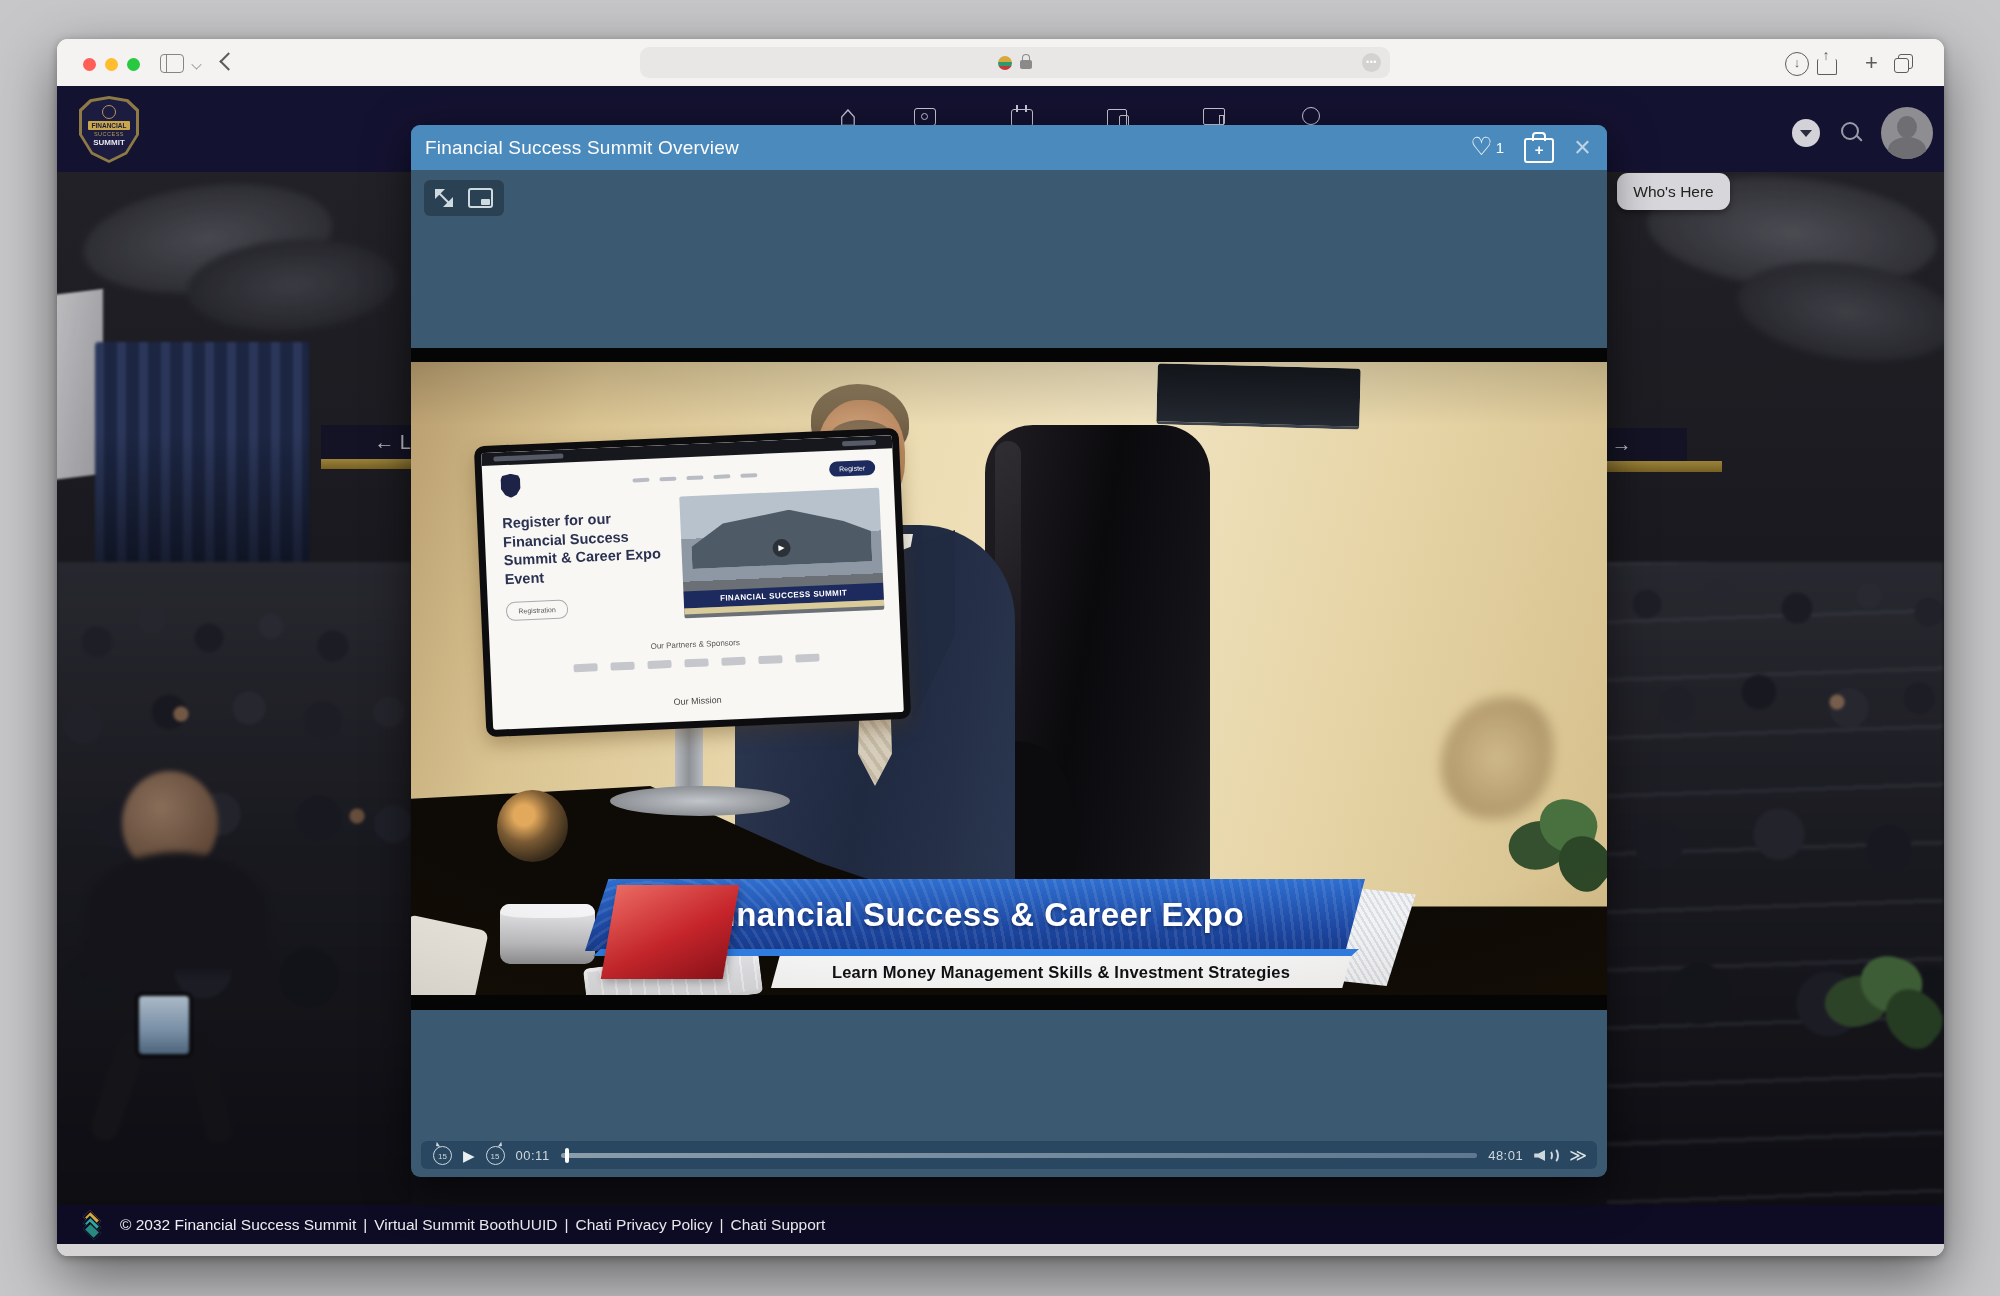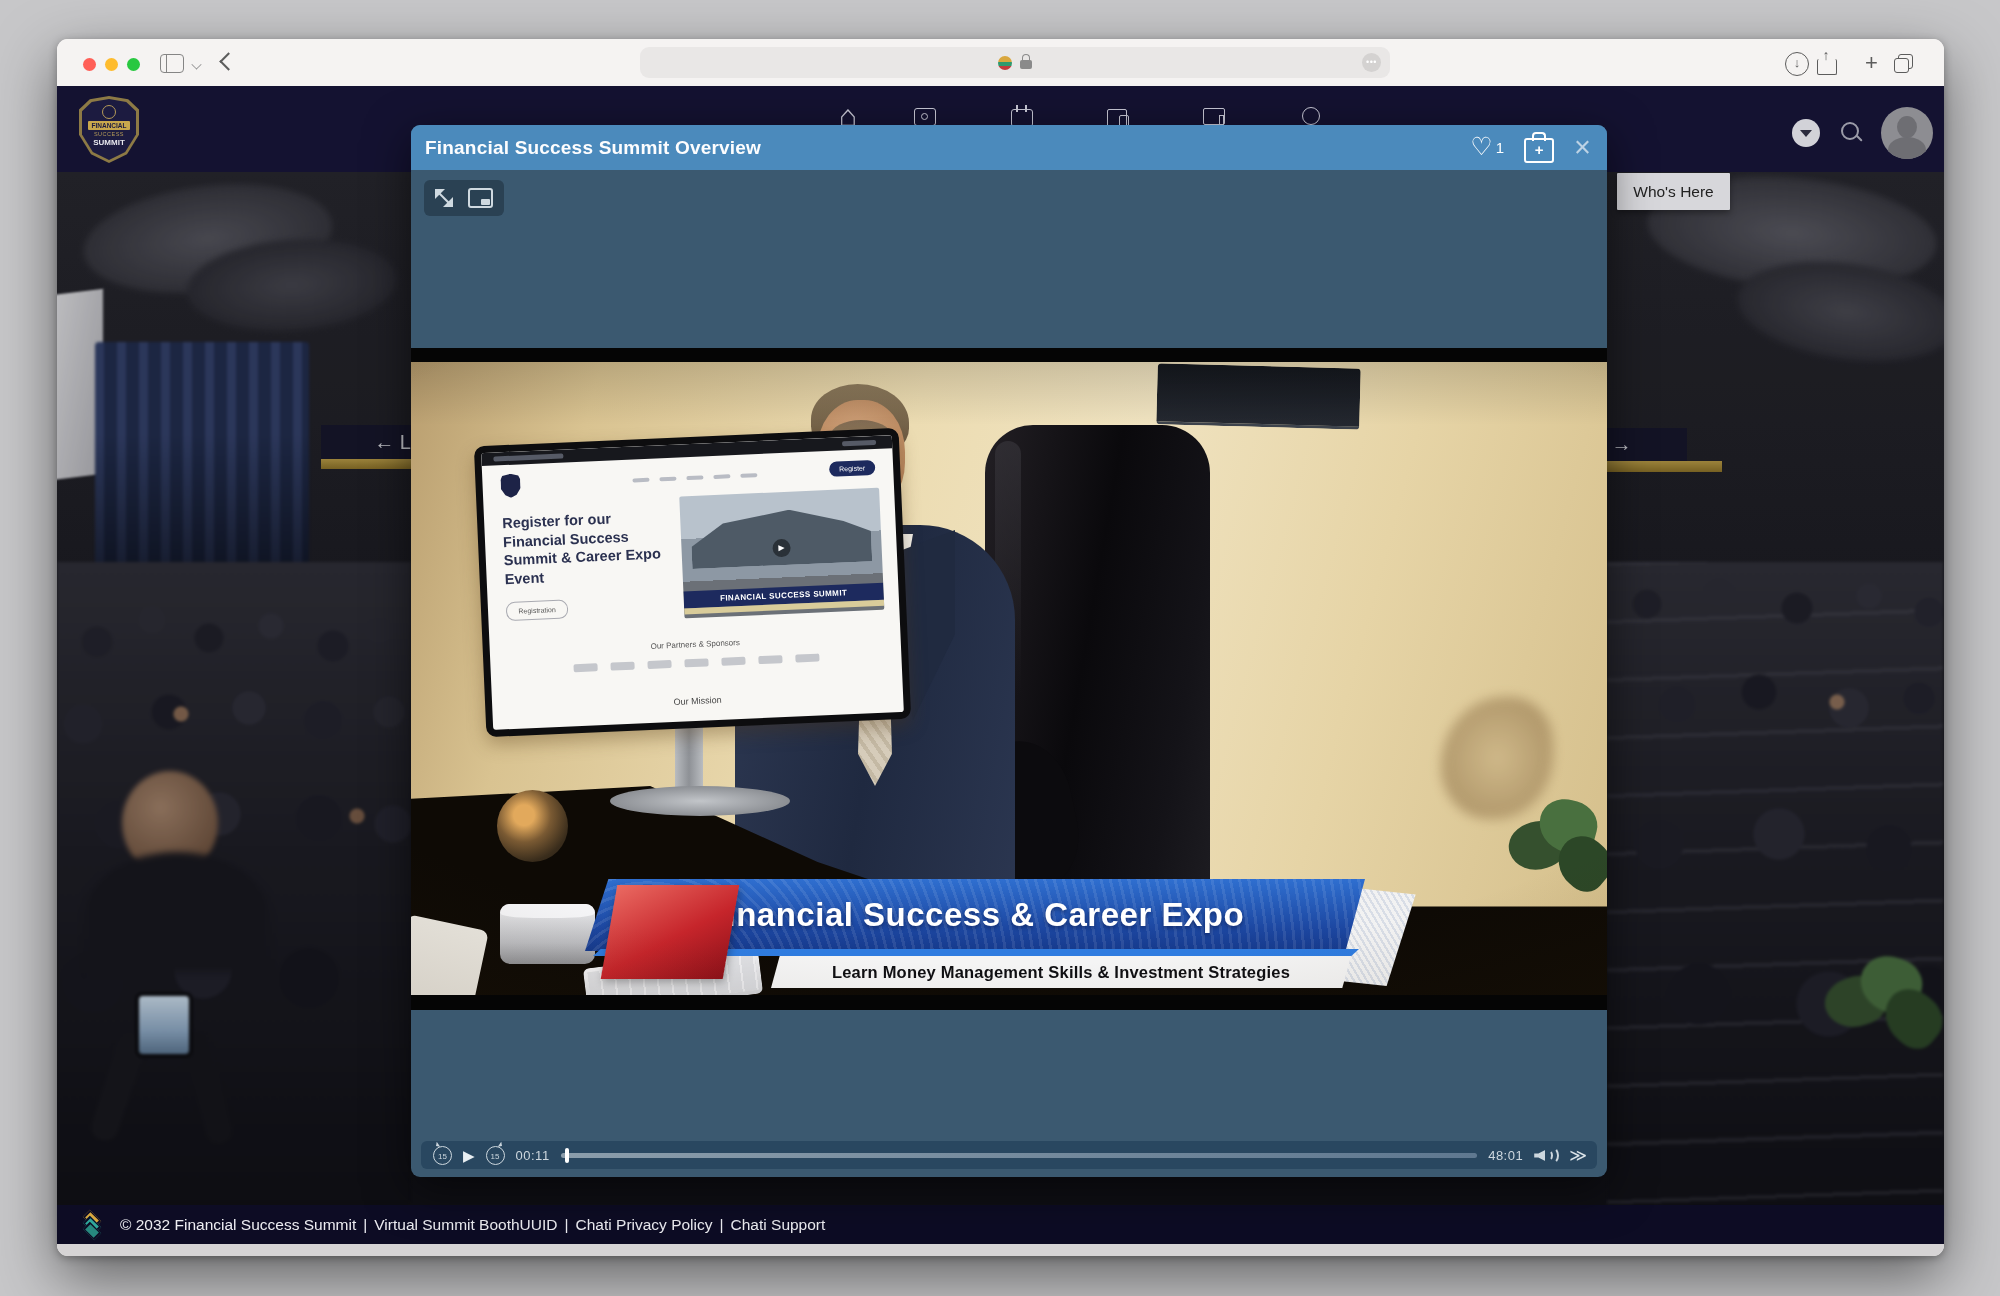--- a/index.html
+++ b/index.html
@@ -109,25 +109,25 @@
     radial-gradient(circle at 222px 442px,#20202a 0 32px,transparent 33px),
     radial-gradient(circle at 322px 430px,#14141c 0 26px,transparent 27px),
     repeating-linear-gradient(178deg,rgba(88,88,100,.28) 0 4px,transparent 4px 58px),
     linear-gradient(180deg,#2f2f37 0%,#1d1d24 45%,#0f0f14 100%);}
   .plantR{position:absolute;left:218px;top:395px;width:120px;height:115px;}
   .plantR i{position:absolute;border-radius:50% 50% 40% 60%;}
   .plantR .l1{left:0;top:20px;width:60px;height:50px;background:#35502e;transform:rotate(-20deg);}
   .plantR .l2{left:35px;top:0;width:62px;height:55px;background:#49703f;transform:rotate(15deg);}
   .plantR .l3{left:58px;top:35px;width:60px;height:52px;background:#2c4727;transform:rotate(40deg);}
   
-  .whoshere{position:absolute;left:1560px;top:134px;width:113px;height:37px;background:#d7d7db;border-radius:1px;z-index:25;box-shadow:0 3px 6px rgba(0,0,0,.35);font-size:15.5px;color:#222;display:flex;align-items:center;justify-content:center;}
+  .whoshere{position:absolute;left:1560px;top:134px;width:113px;height:37px;background:#d7d7db;border-radius:11px;z-index:25;box-shadow:0 3px 6px rgba(0,0,0,.35);font-size:15.5px;color:#222;display:flex;align-items:center;justify-content:center;}
   
   .modal{position:absolute;left:354px;top:86px;width:1196px;height:1052px;border-radius:9px;overflow:hidden;z-index:40;box-shadow:0 12px 45px rgba(0,0,0,.55);background:#3b5970;}
   .titlebar{position:absolute;left:0;top:0;right:0;height:45px;background:#4b8abc;z-index:5;}
-  .titlebar .t{position:absolute;left:14px;top:0;line-height:45px;font-size:19px;color:#fdfdfe;font-weight:700;letter-spacing:.2px;}
+  .titlebar .t{position:absolute;left:14px;top:0;line-height:45px;font-size:19px;color:#fdfdfe;font-weight:400;letter-spacing:.2px;}
   .tb-actions{position:absolute;right:16px;top:0;height:45px;display:flex;align-items:center;gap:20px;}
   .heart-wrap{display:flex;align-items:center;gap:3px;color:#fff;}
   .heart-g{font-size:25px;line-height:1;position:relative;top:-1px;}
   .heart-n{font-size:15px;}
   .bag{position:relative;width:26px;height:21px;border:2px solid #fff;border-radius:3px;margin-top:6px;}
   .bag:before{content:"";position:absolute;left:6px;top:-8px;width:10px;height:7px;border:2px solid #fff;border-bottom:none;border-radius:4px 4px 0 0;}
   .bag span{position:absolute;left:0;right:0;top:0;bottom:0;text-align:center;line-height:19px;color:#fff;font-size:15px;font-weight:bold;}
   .close-x{font-size:29px;color:#bdd3e5;line-height:1;font-weight:400;}
   .fsbtns{position:absolute;left:13px;top:55px;width:80px;height:36px;background:#2a4153;border-radius:6px;display:flex;align-items:center;justify-content:center;gap:16px;}
   .exp{position:relative;width:16px;height:16px;}

